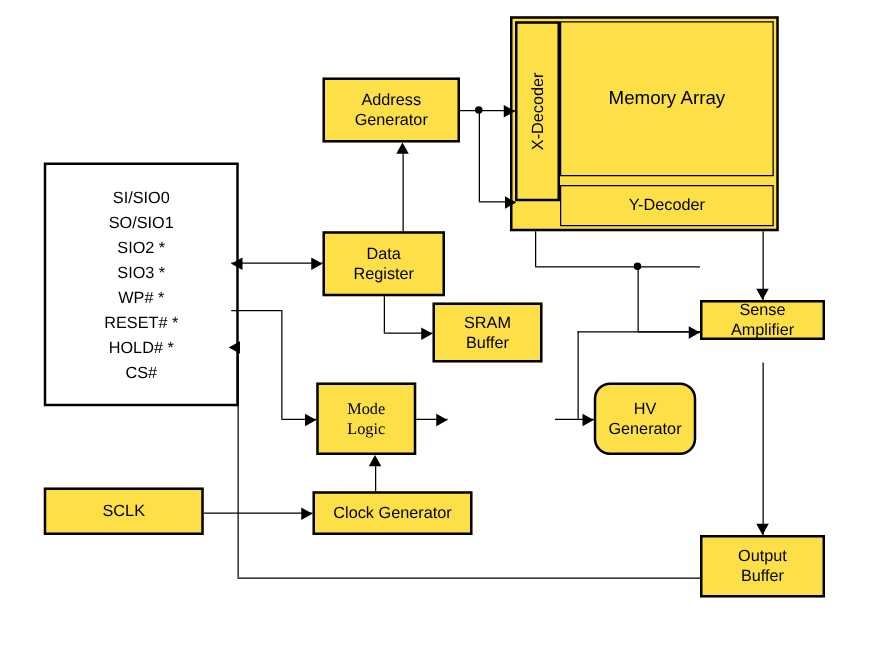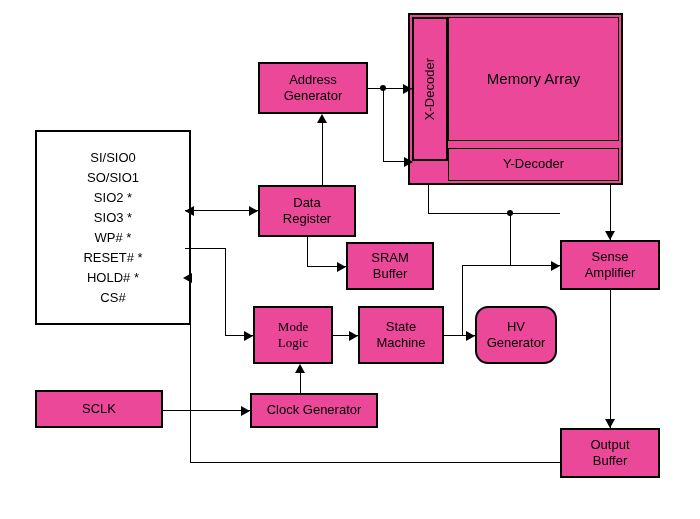--- a/index.html
+++ b/index.html
@@ -15,21 +15,21 @@
     position: relative;
     width: 700px;
     height: 519px;
     background: #ffffff;
     overflow: hidden;
   }
   .box {
     position: absolute;
     box-sizing: border-box;
     border: 2px solid #000000;
-    background: #ec4899;
+    background: #fde047;
     display: flex;
     align-items: center;
     justify-content: center;
     text-align: center;
     font-size: 13px;
     line-height: 1.25;
     white-space: pre-line;
   }
   .box.thin {
     border-width: 1px;
@@ -123,28 +123,26 @@
   <div class="box thin" style="left:448px; top:17px; width:171px; height:124px; font-size:15px;">Memory Array</div>
 
   <div class="box" style="left:258px; top:185px; width:98px; height:52px;">Data
 Register</div>
 
   <div class="box thin" style="left:448px; top:148px; width:171px; height:33px;">Y-Decoder</div>
 
   <div class="box" style="left:346px; top:242px; width:88px; height:48px;">SRAM
 Buffer</div>
 
-  <div class="box" style="left:560px; top:240px; width:100px; height:50px;">Sense
+  <div class="box" style="left:560px; top:240px; width:100px; height:32px;">Sense
 Amplifier</div>
 
   <div class="box" style="left:253px; top:306px; width:80px; height:58px;font-family:Liberation Serif, serif;">Mode
 Logic</div>
 
-  <div class="box" style="left:358px; top:306px; width:86px; height:58px;">State
-Machine</div>
 
   <div class="box" style="left:475px; top:306px; width:82px; height:58px;border-radius:13px;">HV
 Generator</div>
 
   <div class="box" style="left:35px; top:390px; width:128px; height:38px;">SCLK</div>
 
   <div class="box" style="left:250px; top:393px; width:128px; height:35px;">Clock Generator</div>
 
   <div class="box" style="left:560px; top:428px; width:100px; height:50px;">Output
 Buffer</div>

